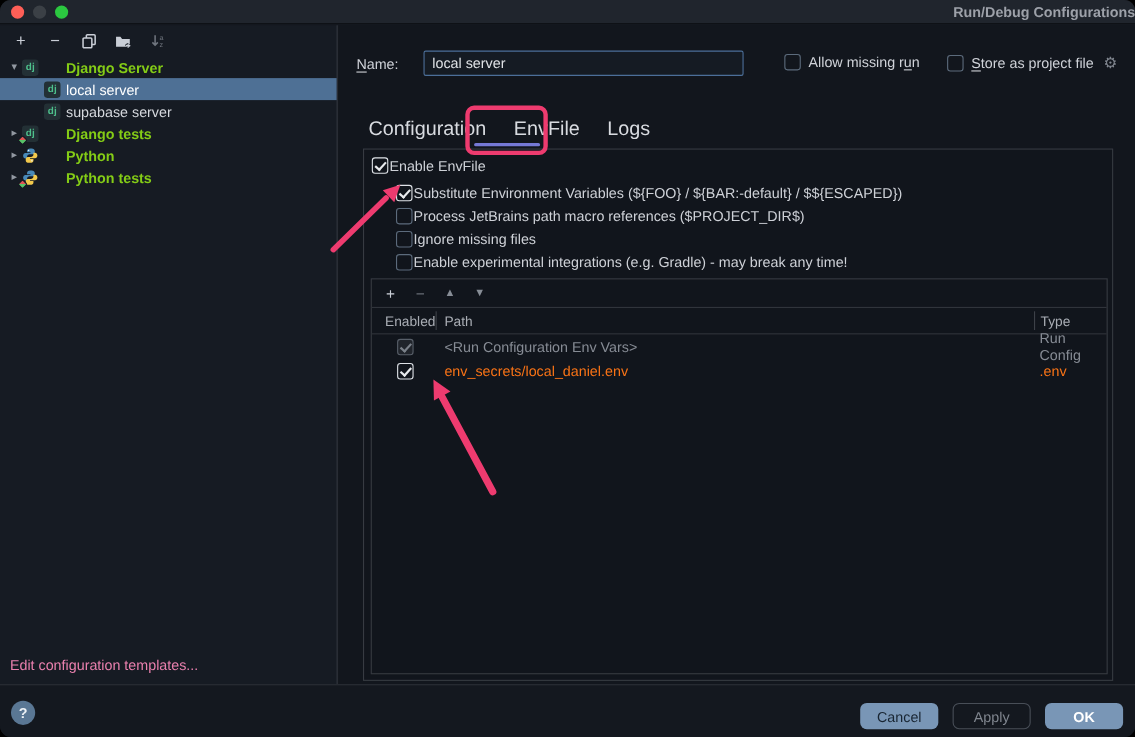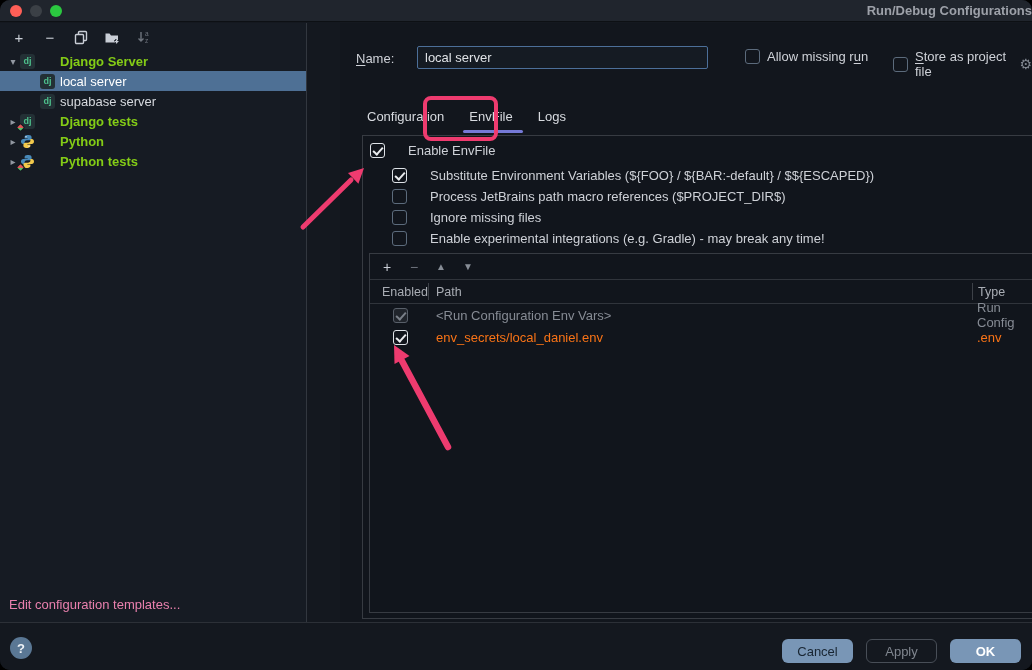--- a/index.html
+++ b/index.html
@@ -28,44 +28,44 @@
   .tree-row.selected { background:#4e7095; color:#fff; }
   .tree-row.selected .lbl { color:#fff; }
   .chev { width:14px; font-size:10px; color:#9298a1; text-align:center; flex:0 0 14px; }
   .indent1 { width:34px; flex:0 0 34px; }
   .dj-badge { position:relative; width:15px; height:15px; background:#233035; border-radius:3px; color:#4ec08c; font-size:9px; font-weight:bold; display:inline-flex; align-items:center; justify-content:center; flex:0 0 15px; }
   .test-mark { position:absolute; left:-3px; bottom:-2px; width:7px; height:7px; border-radius:2px; transform:rotate(45deg); background:linear-gradient(135deg,#e05555 50%,#58c268 50%); border:1px solid #161b23; }
   .py-icon { position:relative; width:15px; height:15px; flex:0 0 15px; display:inline-flex; }
   .edit-templates { position:absolute; left:9px; bottom:10px; font-size:13px; cursor:pointer; }
 
   
-  .main { position:absolute; left:308px; top:23px; right:0; bottom:48px; background:#12161d;margin-left:32px; }
+  .main { position:absolute; left:308px; top:23px; right:0; bottom:48px; background:#12161d; }
   .name-label { position:absolute; left:16px; top:28px; font-size:13px; color:#cfd2d8; }
   .mn { text-decoration:underline; text-underline-offset:2px; }
   .name-input { position:absolute; left:77px; top:23px; width:291px; height:23px; background:#151b23; border:1px solid #4c6f99; border-radius:2px; color:#dfe2e6; font-size:13px; padding:0 7px; font-family:"Liberation Sans",sans-serif; outline:none; }
   .hcb-row { position:absolute; top:26px; display:flex; align-items:center; gap:7px; font-size:13px; color:#cfd2d8; }
   .hcb-allow { left:405px; }
   .hcb-store { left:553px; }
   .gear { color:#80868f; font-size:14px; margin-left:2px; cursor:pointer; }
 
   
   .cb { width:15px; height:15px; border:1.5px solid #5c6b7c; border-radius:3px; background:transparent; position:relative; display:inline-block; flex:0 0 15px; cursor:pointer; }
   .cb.checked { border-color:#dfe3e8; }
   .cb.checked::after { content:""; position:absolute; left:4px; top:1px; width:4px; height:8px; border-right:2px solid #e9ebee; border-bottom:2px solid #e9ebee; transform:rotate(42deg); }
   .cb.checked.disabled { border-color:#585f69; background:#20242b; }
   .cb.checked.disabled::after { border-color:#7a8089; }
 
   
-  .tabs { position:absolute; left:27px; top:84px; display:flex; gap:25px; font-size:13px; color:#d8dbe0; }
+  .tabs { position:absolute; left:27px; top:84px; display:flex; gap:25px; font-size:18px; color:#d8dbe0; }
   .tab { line-height:20px; cursor:pointer; }
   .tab-underline { position:absolute; left:123px; top:107px; width:60px; height:3px; border-radius:2px; }
 
   
   .panel { position:absolute; left:22px; top:112px; width:682px; height:484px; background:#11151c; border:1px solid #373b42; }
-  .opt-row { position:absolute; display:flex; align-items:center; gap:23px; font-size:13px; color:#ced1d7; height:16px; }
+  .opt-row { position:absolute; display:flex; align-items:center; gap:1px; font-size:13px; color:#ced1d7; height:16px; }
   .opt-0 { left:7px;  top:6px; }
   .opt-1 { left:29px; top:31px; }
   .opt-2 { left:29px; top:52px; }
   .opt-3 { left:29px; top:73px; }
   .opt-4 { left:29px; top:94px; }
 
   
   .envtable { position:absolute; left:6px; top:117px; width:670px; height:360px; border:1px solid #373b42; background:#11151c; }
   .et-toolbar { height:26px; display:flex; align-items:center; gap:11px; padding:0 9px; border-bottom:1px solid #30343b; }
   .et-toolbar .tbi { font-size:14px; }

